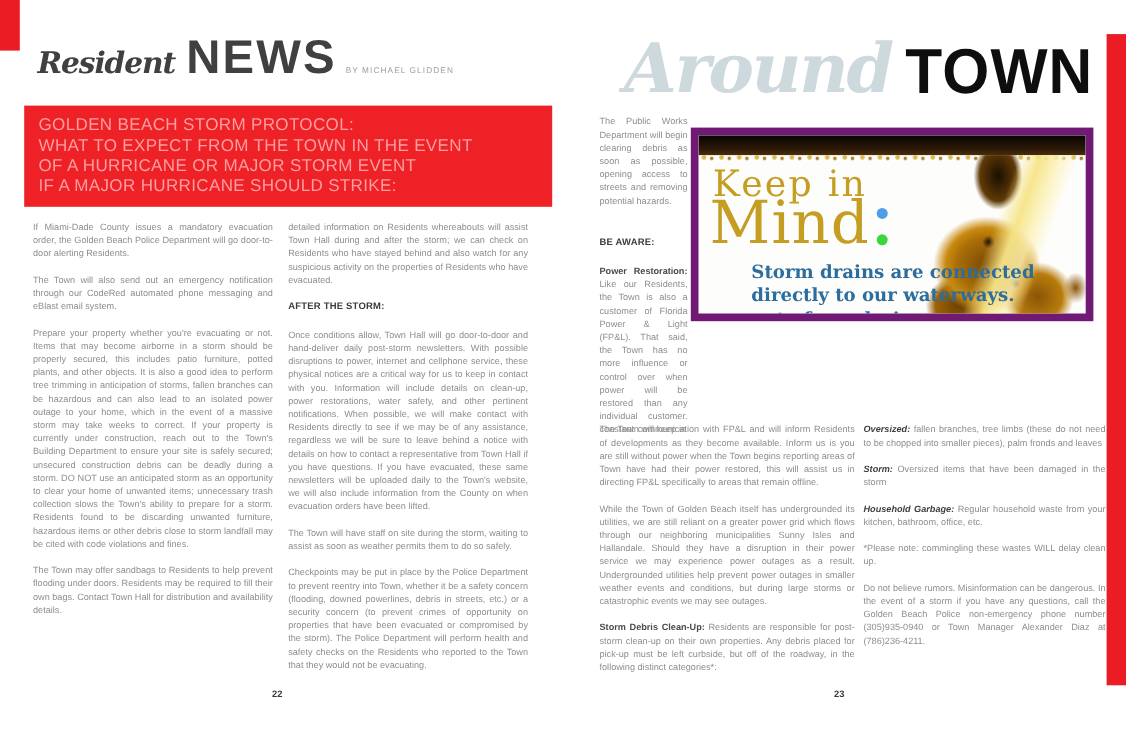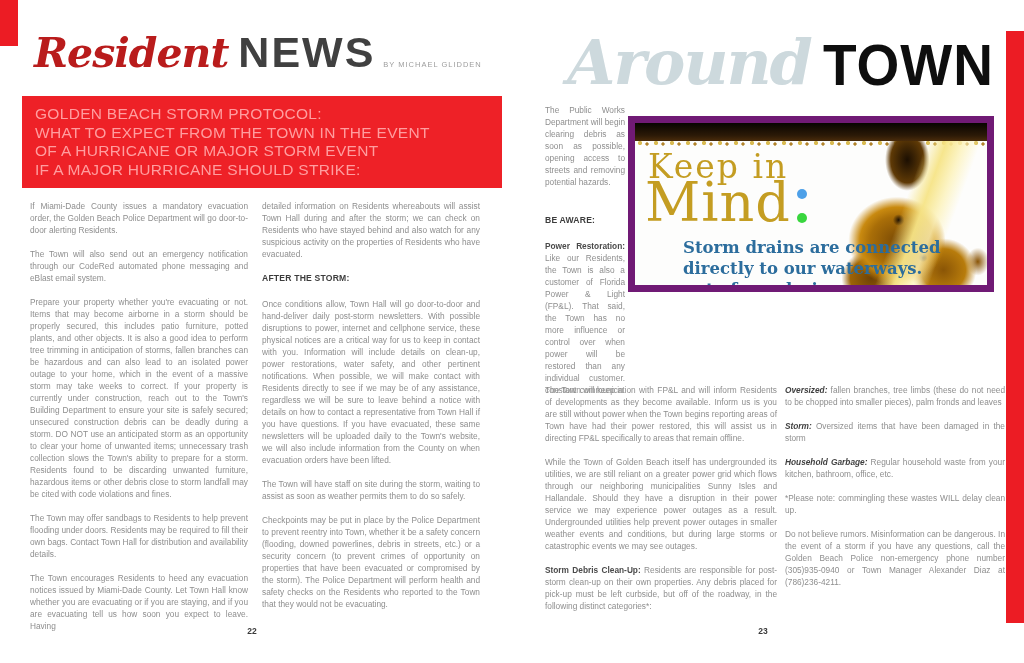--- a/index.html
+++ b/index.html
@@ -10,21 +10,21 @@
   }
   
   .red-strip { position:absolute; background:#ec1c24; }
   #strip-left  { left:0; top:0; width:18px; height:46px; }
   #strip-right { right:0; top:31px; width:18px; height:592px; }
 
   
   #hdr-left { position:absolute; left:34px; top:28px; display:flex; align-items:baseline; }
   .script-olive {
     font-family:"DejaVu Serif", serif; font-style:italic; font-weight:bold;
-    color:#b91c1c; font-size:41px; letter-spacing:-1px;
+    color:#404040; font-size:27px; letter-spacing:-1px;
   }
   .news-word { font-size:43px; font-weight:bold; color:#404040; letter-spacing:2px; margin-left:10px; }
   .byline { font-size:7.5px; color:#9d9d9d; letter-spacing:1px; margin-left:8px; }
 
   #hdr-right { position:absolute; right:30px; top:26px; display:flex; align-items:baseline; }
   .script-pale {
     font-family:"DejaVu Serif", serif; font-style:italic; font-weight:bold;
     color:#cdd9dd; font-size:62px; letter-spacing:-2px;
   }
   .town-word { font-size:55px; font-weight:bold; color:#0e0e0e; letter-spacing:1px; margin-left:12px; transform:scaleY(1.05); }
@@ -144,21 +144,20 @@
     <div class="banner-line">WHAT TO EXPECT FROM THE TOWN IN THE EVENT</div>
     <div class="banner-line">OF A HURRICANE OR MAJOR STORM EVENT</div>
     <div class="banner-line">IF A MAJOR HURRICANE SHOULD STRIKE:</div>
   </div>
 
   <div id="lcol1" class="col">
     <p>If Miami-Dade County issues a mandatory evacuation order, the Golden Beach Police Department will go door-to-door alerting Residents.</p>
     <p>The Town will also send out an emergency notification through our CodeRed automated phone messaging and eBlast email system.</p>
     <p>Prepare your property whether you're evacuating or not. Items that may become airborne in a storm should be properly secured, this includes patio furniture, potted plants, and other objects. It is also a good idea to perform tree trimming in anticipation of storms, fallen branches can be hazardous and can also lead to an isolated power outage to your home, which in the event of a massive storm may take weeks to correct. If your property is currently under construction, reach out to the Town's Building Department to ensure your site is safely secured; unsecured construction debris can be deadly during a storm. DO NOT use an anticipated storm as an opportunity to clear your home of unwanted items; unnecessary trash collection slows the Town's ability to prepare for a storm. Residents found to be discarding unwanted furniture, hazardous items or other debris close to storm landfall may be cited with code violations and fines.</p>
     <p>The Town may offer sandbags to Residents to help prevent flooding under doors. Residents may be required to fill their own bags. Contact Town Hall for distribution and availability details.</p>
-    <p>The Town encourages Residents to heed any evacuation notices issued by Miami-Dade County. Let Town Hall know whether you are evacuating or if you are staying, and if you are evacuating tell us how soon you expect to leave. Having</p>
   </div>
 
   <div id="lcol2" class="col">
     <p>detailed information on Residents whereabouts will assist Town Hall during and after the storm; we can check on Residents who have stayed behind and also watch for any suspicious activity on the properties of Residents who have evacuated.</p>
     <div class="col-heading">AFTER THE STORM:</div>
     <p>Once conditions allow, Town Hall will go door-to-door and hand-deliver daily post-storm newsletters. With possible disruptions to power, internet and cellphone service, these physical notices are a critical way for us to keep in contact with you. Information will include details on clean-up, power restorations, water safety, and other pertinent notifications. When possible, we will make contact with Residents directly to see if we may be of any assistance, regardless we will be sure to leave behind a notice with details on how to contact a representative from Town Hall if you have questions. If you have evacuated, these same newsletters will be uploaded daily to the Town's website, we will also include information from the County on when evacuation orders have been lifted.</p>
     <p>The Town will have staff on site during the storm, waiting to assist as soon as weather permits them to do so safely.</p>
     <p>Checkpoints may be put in place by the Police Department to prevent reentry into Town, whether it be a safety concern (flooding, downed powerlines, debris in streets, etc.) or a security concern (to prevent crimes of opportunity on properties that have been evacuated or compromised by the storm). The Police Department will perform health and safety checks on the Residents who reported to the Town that they would not be evacuating.</p>
   </div>
 

